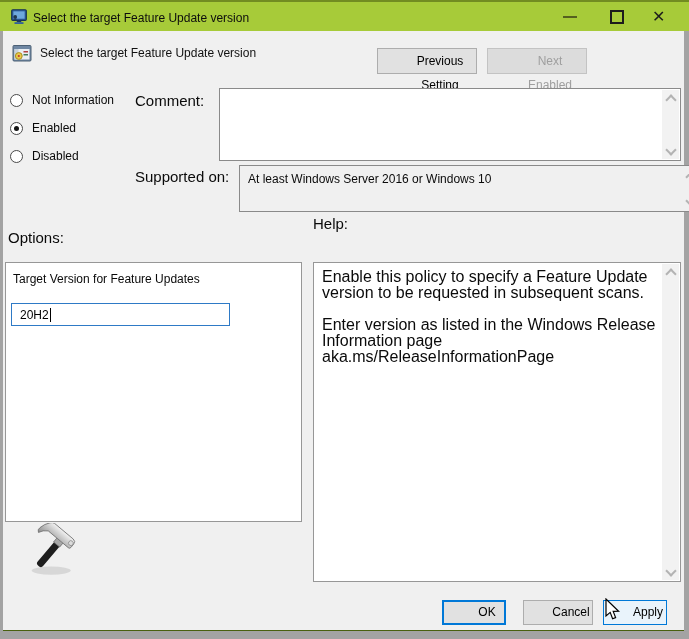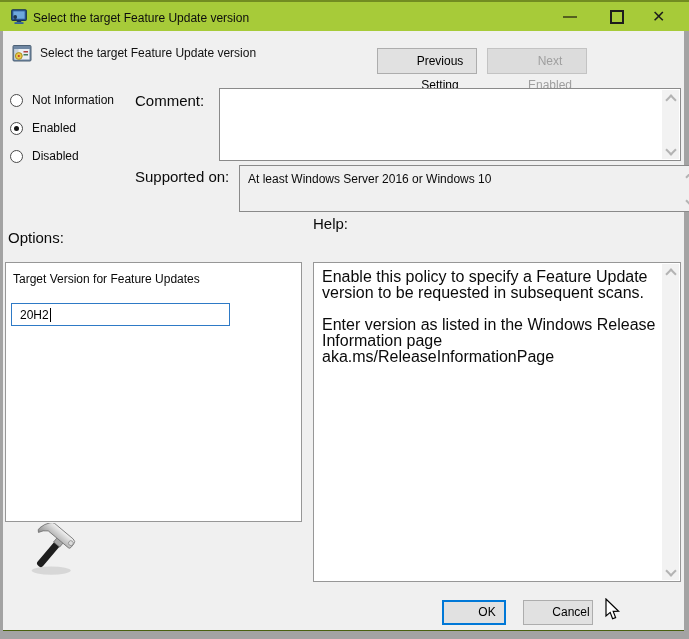--- a/index.html
+++ b/index.html
@@ -211,19 +211,20 @@
         <div class="para">Enter version as listed in the Windows Release Information page aka.ms/ReleaseInformationPage</div>
       </div>
       <div class="scrollstrip">
         <div class="chev chev-up"></div>
         <div class="chev chev-down"></div>
       </div>
     </div>
 
     <div class="btn btn-footer btn-ok">OK</div>
     <div class="btn btn-footer btn-cancel">Cancel</div>
+    <div class="btn btn-footer btn-apply">Apply</div>
 
     <svg class="cursor" viewBox="0 0 17 24">
       <path d="M2 1 L2 18 L6.2 14.4 L8.6 20.8 L11.6 19.6 L9.2 13.4 L14.6 13.2 Z" fill="#ffffff" stroke="#000000" stroke-width="1.2" stroke-linejoin="miter"></path>
     </svg>
 
   </div>
 </div>
 
 </body></html>

